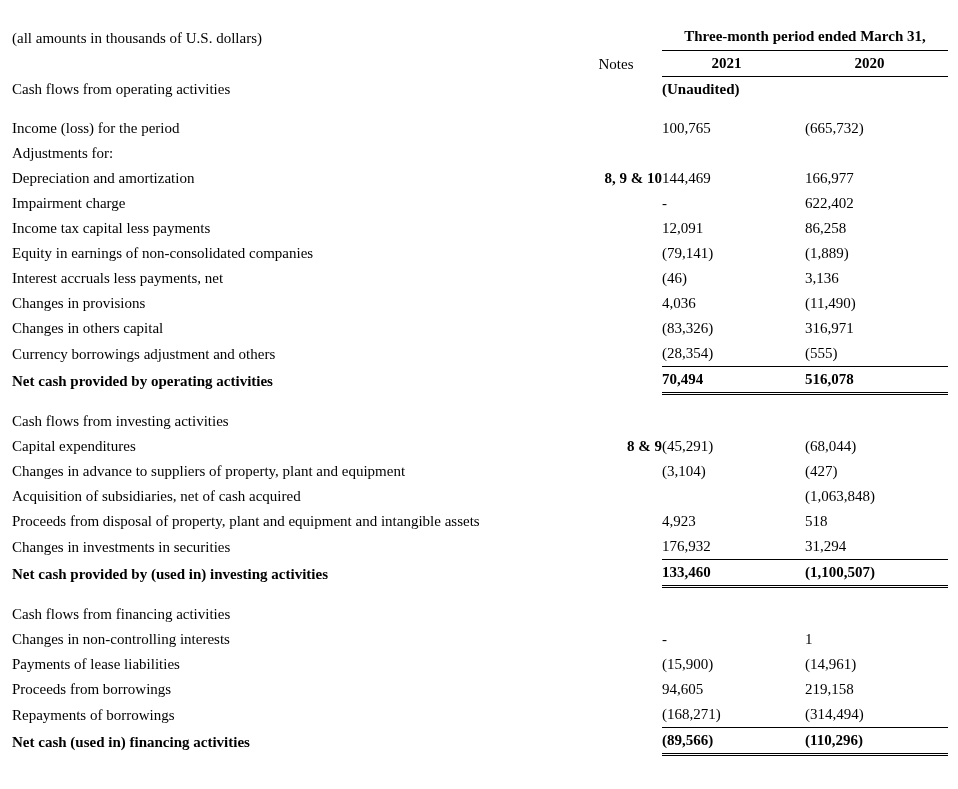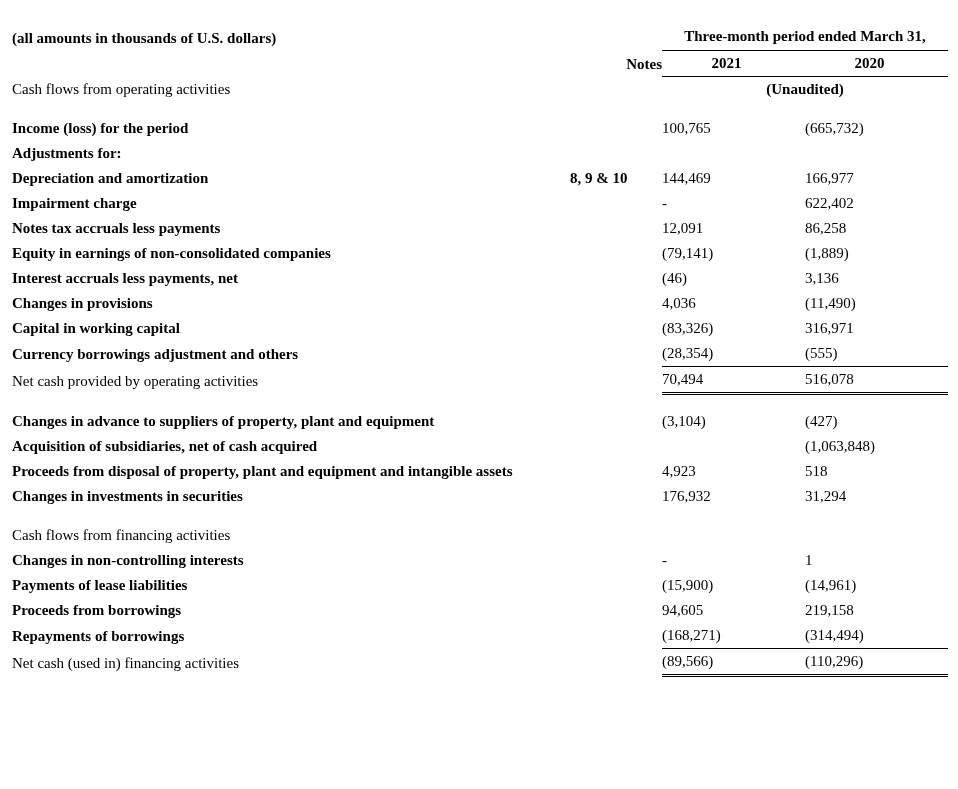--- a/index.html
+++ b/index.html
@@ -38,52 +38,51 @@
     padding: 0;
     vertical-align: bottom;
     font-weight: normal;
     font-size: 15px;
     line-height: 25px;
   }
   .label {
     text-align: left;
     padding-left: 2px;
     white-space: nowrap;
-    font-weight: bold;
   }
   .notes {
-    text-align: left;
+    text-align: right;
     font-weight: bold;
     white-space: nowrap;
   }
   .num {
     padding-right: 14px;
     white-space: nowrap;
   }
-  .bold { font-weight: normal; margin-left: 44px; }
+  .bold { font-weight: bold; margin-left: 44px; }
   .hdr-period {
     text-align: center;
     font-weight: bold;
     white-space: nowrap;
     padding-bottom: 1px;
   }
   .hdr-year {
     text-align: center;
     font-weight: bold;
     white-space: nowrap;
     padding-right: 14px;
   }
   .hdr-notes {
-    text-align: right;
-    font-weight: bold;
+    text-align: center;
+    font-weight: normal;
     vertical-align: bottom;
     white-space: nowrap;
   }
   .unaudited {
-    text-align: center;
+    text-align: left;
     font-weight: bold;
     white-space: nowrap;
   }
   .border-bottom-thin {
     border-bottom: 1px solid #000;
   }
   .num-double {
     border-top: 1px solid #000;
     border-bottom: 3px double #000;
   }
@@ -149,21 +148,21 @@
         <td class="num">144,469</td>
         <td class="num">166,977</td>
       </tr>
       <tr>
         <td class="label">Impairment charge</td>
         <td class="notes"></td>
         <td class="num">-</td>
         <td class="num">622,402</td>
       </tr>
       <tr>
-        <td class="label">Notes tax accruals less payments</td>
+        <td class="label">Income tax capital less payments</td>
         <td class="notes"></td>
         <td class="num">12,091</td>
         <td class="num">86,258</td>
       </tr>
       <tr>
         <td class="label">Equity in earnings of non-consolidated companies</td>
         <td class="notes"></td>
         <td class="num">(79,141)</td>
         <td class="num">(1,889)</td>
       </tr>
@@ -173,21 +172,21 @@
         <td class="num">(46)</td>
         <td class="num">3,136</td>
       </tr>
       <tr>
         <td class="label">Changes in provisions</td>
         <td class="notes"></td>
         <td class="num">4,036</td>
         <td class="num">(11,490)</td>
       </tr>
       <tr>
-        <td class="label">Capital in working capital</td>
+        <td class="label">Changes in others capital</td>
         <td class="notes"></td>
         <td class="num">(83,326)</td>
         <td class="num">316,971</td>
       </tr>
       <tr>
         <td class="label">Currency borrowings adjustment and others</td>
         <td class="notes"></td>
         <td class="num">(28,354)</td>
         <td class="num">(555)</td>
       </tr>
@@ -197,20 +196,32 @@
         <td class="notes"></td>
         <td class="num bold num-double">70,494</td>
         <td class="num bold num-double">516,078</td>
       </tr>
 
       <tr class="spacer">
           <td colspan="4"></td>
         </tr>
 
       <tr>
+        <td class="label sec-head">Cash flows from investing activities</td>
+        <td></td>
+        <td></td>
+        <td></td>
+      </tr>
+      <tr>
+        <td class="label">Capital expenditures</td>
+        <td class="notes">8 &amp; 9</td>
+        <td class="num">(45,291)</td>
+        <td class="num">(68,044)</td>
+      </tr>
+      <tr>
         <td class="label">Changes in advance to suppliers of property, plant and equipment</td>
         <td class="notes"></td>
         <td class="num">(3,104)</td>
         <td class="num">(427)</td>
       </tr>
       <tr>
         <td class="label">Acquisition of subsidiaries, net of cash acquired</td>
         <td class="notes"></td>
         <td class="num"></td>
         <td class="num">(1,063,848)</td>
@@ -219,20 +230,26 @@
         <td class="label">Proceeds from disposal of property, plant and equipment and intangible assets</td>
         <td class="notes"></td>
         <td class="num">4,923</td>
         <td class="num">518</td>
       </tr>
       <tr>
         <td class="label">Changes in investments in securities</td>
         <td class="notes"></td>
         <td class="num">176,932</td>
         <td class="num">31,294</td>
+      </tr>
+      <tr>
+        <td class="label bold">Net cash provided by (used in) investing activities</td>
+        <td class="notes"></td>
+        <td class="num bold num-double">133,460</td>
+        <td class="num bold num-double">(1,100,507)</td>
       </tr>
 
       <tr class="spacer">
           <td colspan="4"></td>
         </tr>
 
       <tr>
         <td class="label sec-head">Cash flows from financing activities</td>
         <td></td>
         <td></td>

